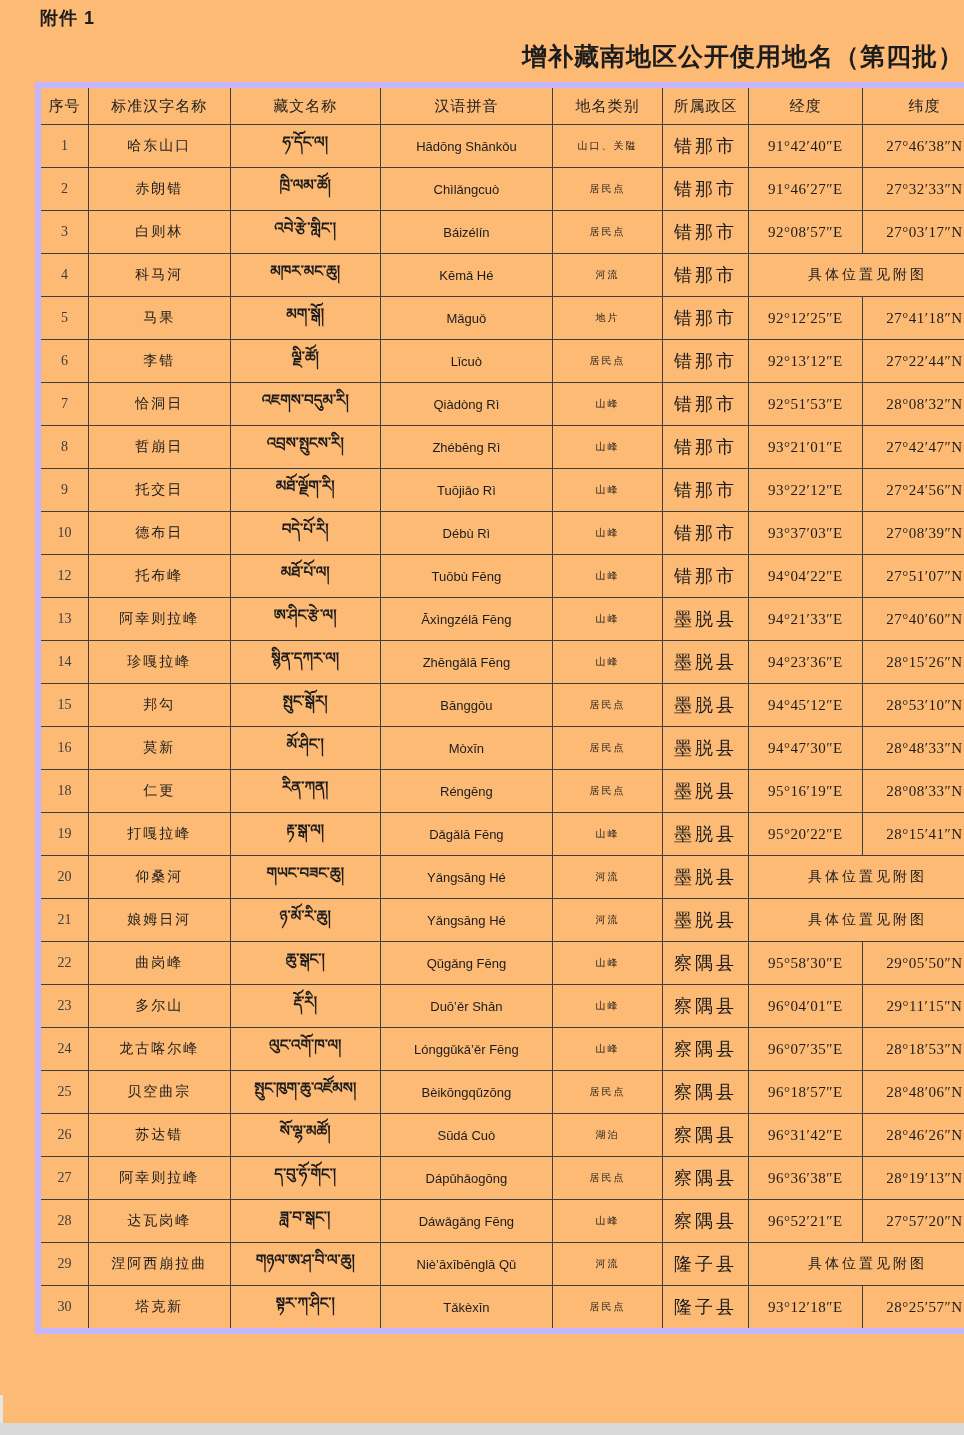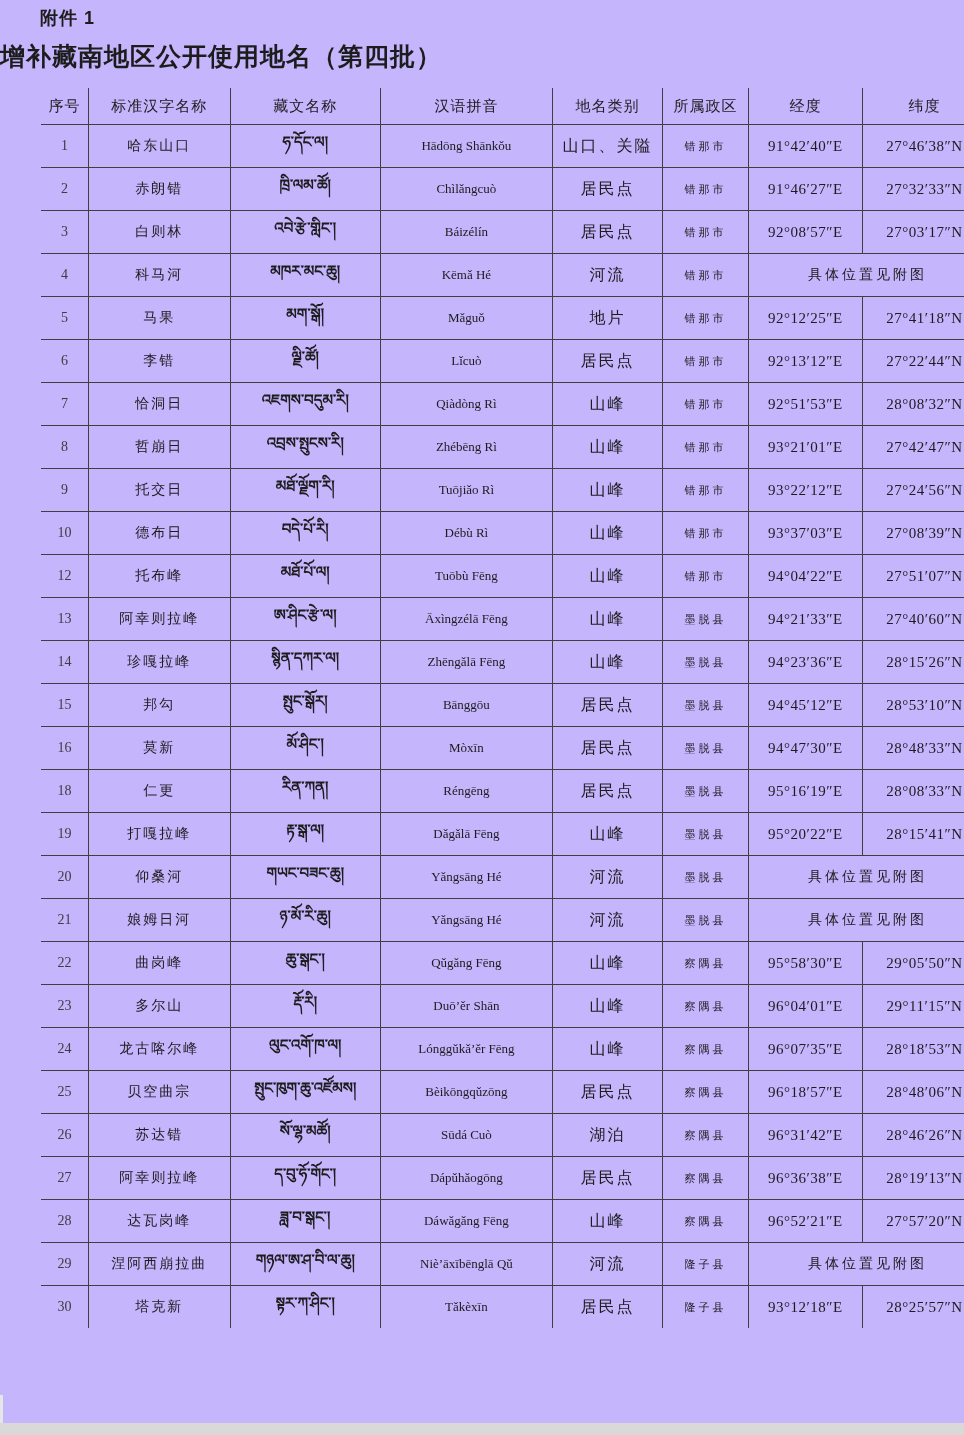--- a/index.html
+++ b/index.html
@@ -6,38 +6,38 @@
     margin: 0;
     padding: 0;
     background: #ffffff;
     font-family: "Liberation Serif", "DejaVu Serif", serif;
     color: #1c1c1c;
   }
   .page {
     position: relative;
     width: 964px;
     height: 1435px;
-    background: #c4b5fd;
+    background: #fdba74;
     overflow: hidden;
   }
   .attachment-label {
     position: absolute;
     left: 40px;
     top: 6px;
     font-family: "Liberation Sans", "DejaVu Sans", sans-serif;
     font-weight: 700;
     font-size: 18px;
     letter-spacing: 1px;
   }
   .doc-title {
     position: absolute;
     left: 0;
     top: 40px;
     width: 100%;
-    text-align: left;
+    text-align: right;
     font-family: "Liberation Sans", "DejaVu Sans", sans-serif;
     font-weight: 700;
     font-size: 25px;
     letter-spacing: 1px;
   }
   table.place-table {
     position: absolute;
     left: 35px;
     top: 82px;
     width: 957px;
@@ -56,23 +56,23 @@
   .place-table th {
     height: 36px;
     font-weight: 400;
     font-size: 15px;
     letter-spacing: 1px;
   }
   .place-table td { height: 41px; }
   .c-no    { font-size: 14px; color: #3d3d3d; }
   .c-name  { font-size: 14px; letter-spacing: 2px; }
   .c-tib   { font-size: 15px; font-weight: 700; letter-spacing: 0; }
-  .c-pin   { font-family: Liberation Serif, serif; font-size: 13px; }
-  .c-cat   { font-size: 16px; letter-spacing: 2px; }
-  .c-reg   { font-size: 11px; letter-spacing: 3px; }
+  .c-pin   { font-family: Liberation Sans, sans-serif; font-size: 13px; }
+  .c-cat   { font-size: 10px; letter-spacing: 2px; }
+  .c-reg   { font-size: 18px; letter-spacing: 3px; }
   .c-coord { font-size: 15px; letter-spacing: 0.5px; }
   .c-note  { font-size: 14px; letter-spacing: 3px; }
   .bottom-band {
     position: absolute;
     left: 0;
     bottom: 0;
     width: 100%;
     height: 12px;
     background: #d9d9d9;
   }

